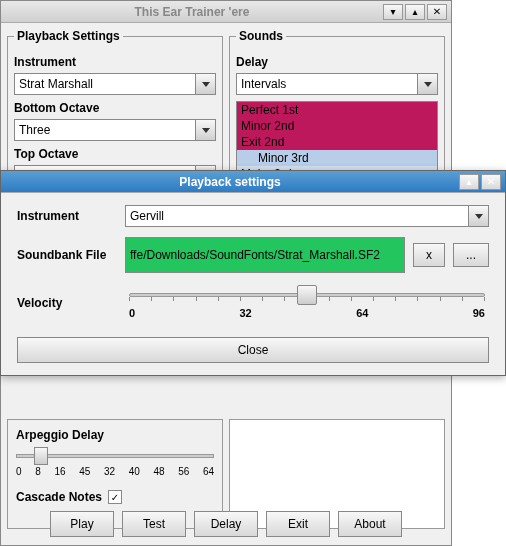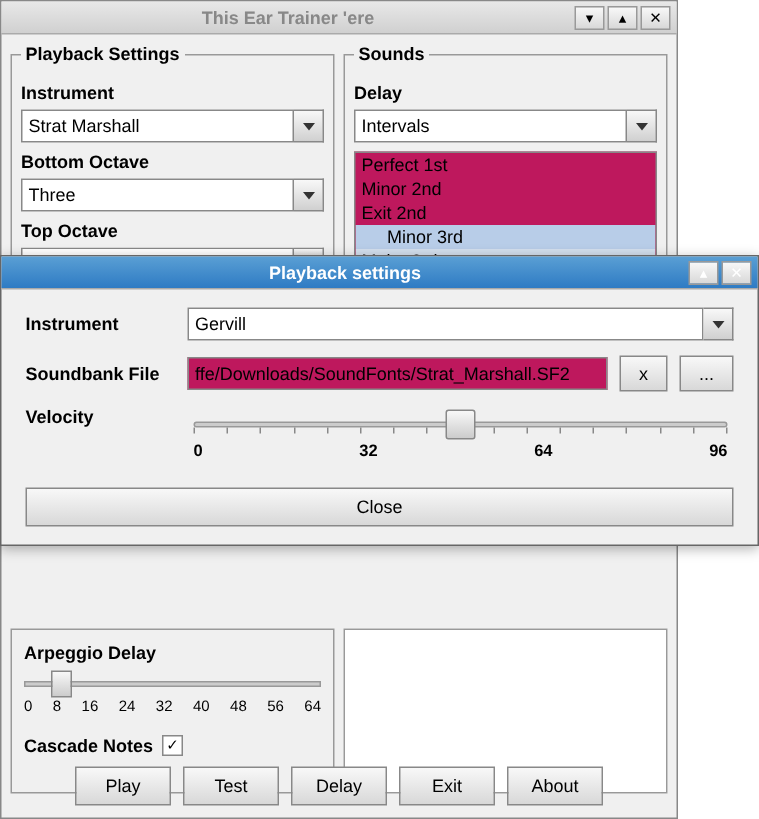--- a/index.html
+++ b/index.html
@@ -31,21 +31,21 @@
 .listbox .item { padding: 1px 4px; font-size: 12px; }
 .listbox .item.sel { background: #b8cde8; padding-left: 21px; }
 .listbox .item.sel2 { background: #d4e0ee; }
 
 .dialog { position: absolute; top: 170px; left: 0; width: 506px; border: 1px solid #666; background: #f0f0f0; z-index: 10; box-shadow: 0 2px 8px rgba(0,0,0,.3); }
 .dialog-body { padding: 12px 16px; }
 .row { display: flex; align-items: center; gap: 8px; margin-bottom: 10px; }
 .row .rl { width: 100px; font-weight: bold; font-size: 12px; }
 .row .rc { flex: 1; }
 
-.textfield { width: 100%; border: 1px solid #888; padding: 3px 4px; font-size: 12px; background: #be185d; height: 22px; }
+.textfield { width: 100%; border: 1px solid #888; padding: 3px 4px; font-size: 12px; background: #22c55e; height: 36px; }
 
 .btn { border: 1px solid #888; background: linear-gradient(to bottom, #f8f8f8, #d8d8d8); padding: 4px 12px; font-size: 12px; cursor: default; min-width: 30px; text-align: center; }
 
 .slider-wrap { position: relative; height: 40px; margin: 0 4px; }
 .slider-track { position: absolute; top: 10px; left: 0; right: 0; height: 4px; background: #ccc; border: 1px solid #999; border-radius: 2px; }
 .slider-thumb { position: absolute; top: 2px; width: 20px; height: 20px; background: linear-gradient(to bottom, #f8f8f8, #ccc); border: 1px solid #888; border-radius: 2px; transform: translateX(-50%); }
 .slider-ticks { position: absolute; top: 16px; left: 0; right: 0; display: flex; justify-content: space-between; }
 .slider-ticks span { font-size: 11px; font-weight: bold; }
 .tick-marks { position: absolute; top: 14px; left: 0; right: 0; display: flex; justify-content: space-between; }
 .tick-marks i { width: 1px; height: 4px; background: #888; }
@@ -129,21 +129,21 @@
   <div class="bottom-panels">
     <div class="panel">
       <div class="label" style="margin-top:0;">Arpeggio Delay</div>
       <div class="small-slider">
         <div class="track"></div>
         <div class="thumb" style="left:12.5%;"></div>
         <div class="ticks">
           <span>0</span>
           <span>8</span>
           <span>16</span>
-          <span>24</span>
+          <span>45</span>
           <span>32</span>
           <span>40</span>
           <span>48</span>
           <span>56</span>
           <span>64</span>
         </div>
       </div>
       <div class="checkbox-row">
         <span style="font-weight:bold;">Cascade Notes</span>
         <div class="checkbox">✓</div>
@@ -178,21 +178,21 @@
             <div class="tri-down"></div>
           </div>
       </div>
     </div>
     <div class="row">
       <div class="rl">Soundbank File</div>
       <input class="textfield rc" style="flex: 1 1 0%;" value="ffe/Downloads/SoundFonts/Strat_Marshall.SF2">
       <div class="btn">x</div>
       <div class="btn">...</div>
     </div>
-    <div class="row" style="align-items:flex-start;">
+    <div class="row" style="align-items:center;">
       <div class="rl">Velocity</div>
       <div class="rc slider-wrap">
         <div class="slider-track"></div>
         <div class="tick-marks">
           <i></i>
             <i></i>
             <i></i>
             <i></i>
             <i></i>
             <i></i>

